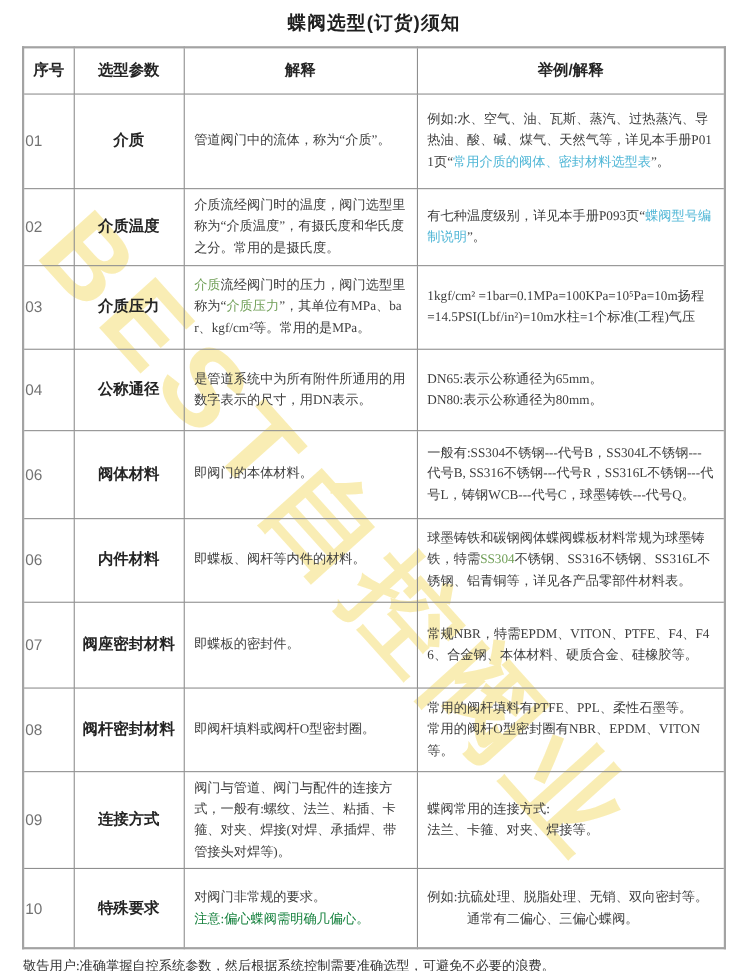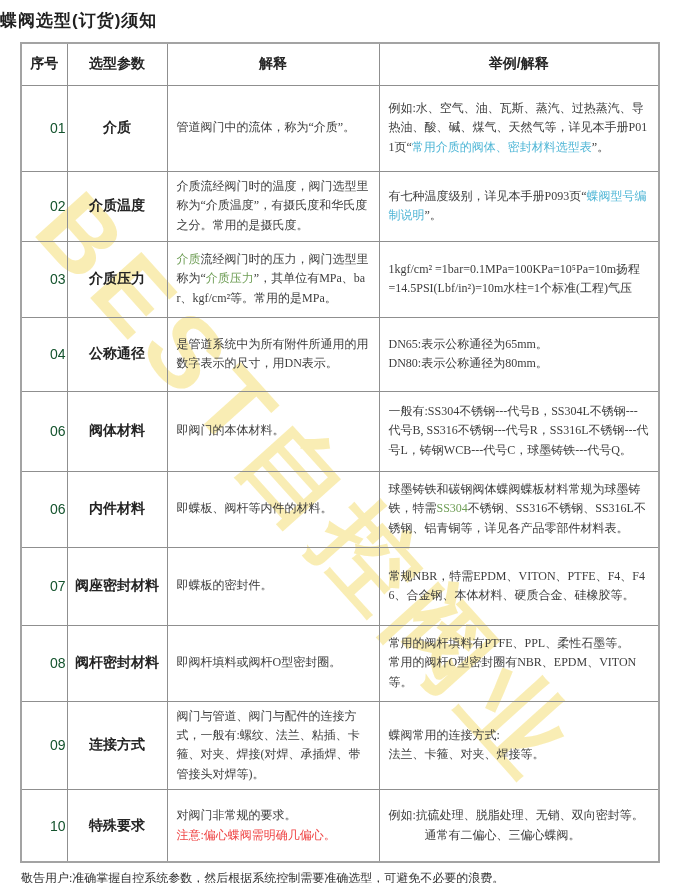--- a/index.html
+++ b/index.html
@@ -25,21 +25,21 @@
     opacity:0.75;
     transform:rotate(48deg);
     transform-origin:left top;
     white-space:nowrap;
     pointer-events:none;
   }
   .page-title{
     position:relative;
     z-index:1;
     margin:9px 0 10px 0;
-    text-align:left;
+    text-align:center;
     font-family:"Liberation Sans","DejaVu Sans",sans-serif;
     font-size:17px;
     font-weight:bold;
     color:#1f1f1f;
     letter-spacing:1px;
   }
   table.spec{
     position:relative;
     z-index:1;
     width:638px;
@@ -66,41 +66,41 @@
   tbody tr:nth-child(2){height:70px;}
   tbody tr:nth-child(3){height:76px;}
   tbody tr:nth-child(4){height:74px;}
   tbody tr:nth-child(5){height:80px;}
   tbody tr:nth-child(6){height:76px;}
   tbody tr:nth-child(7){height:78px;}
   tbody tr:nth-child(8){height:76px;}
   tbody tr:nth-child(9){height:86px;}
   tbody tr:nth-child(10){height:72px;}
   td.cell-id{
-    text-align:right;
+    text-align:left;
     font-family:"Liberation Sans","DejaVu Sans",sans-serif;
     font-size:14px;
-    color:#14532d;
+    color:#737373;
   }
   td.cell-param{
     text-align:center;
     font-family:"Liberation Sans","DejaVu Sans",sans-serif;
     font-size:14px;
     font-weight:bold;
     color:#242424;
   }
   td.cell-expl, td.cell-example{
     font-size:12px;
     line-height:1.62;
     padding:5px 9px;
     white-space:pre-wrap;
     word-break:break-all;
   }
   .seg-link{color:#4fb6d6;}
-  .seg-warn{color:#ef4444;}
+  .seg-warn{color:#15803d;}
   .seg-green{color:#6f9e56;}
   .footer-note{
     position:relative;
     z-index:1;
     margin:7px 0 0 21px;
     font-size:12px;
     color:#333333;
   }
 </style>
 </head>

